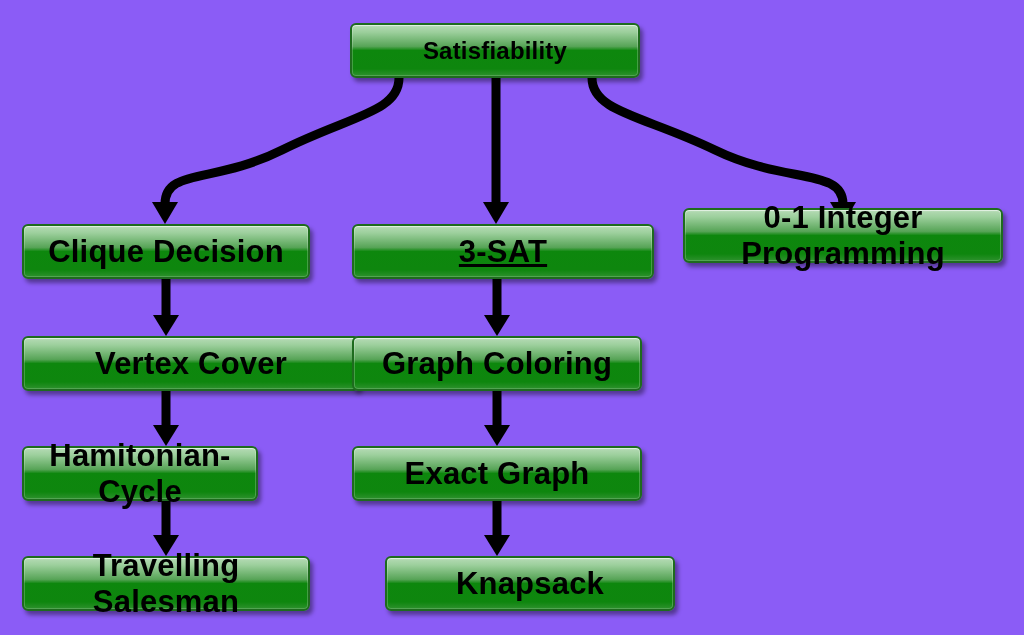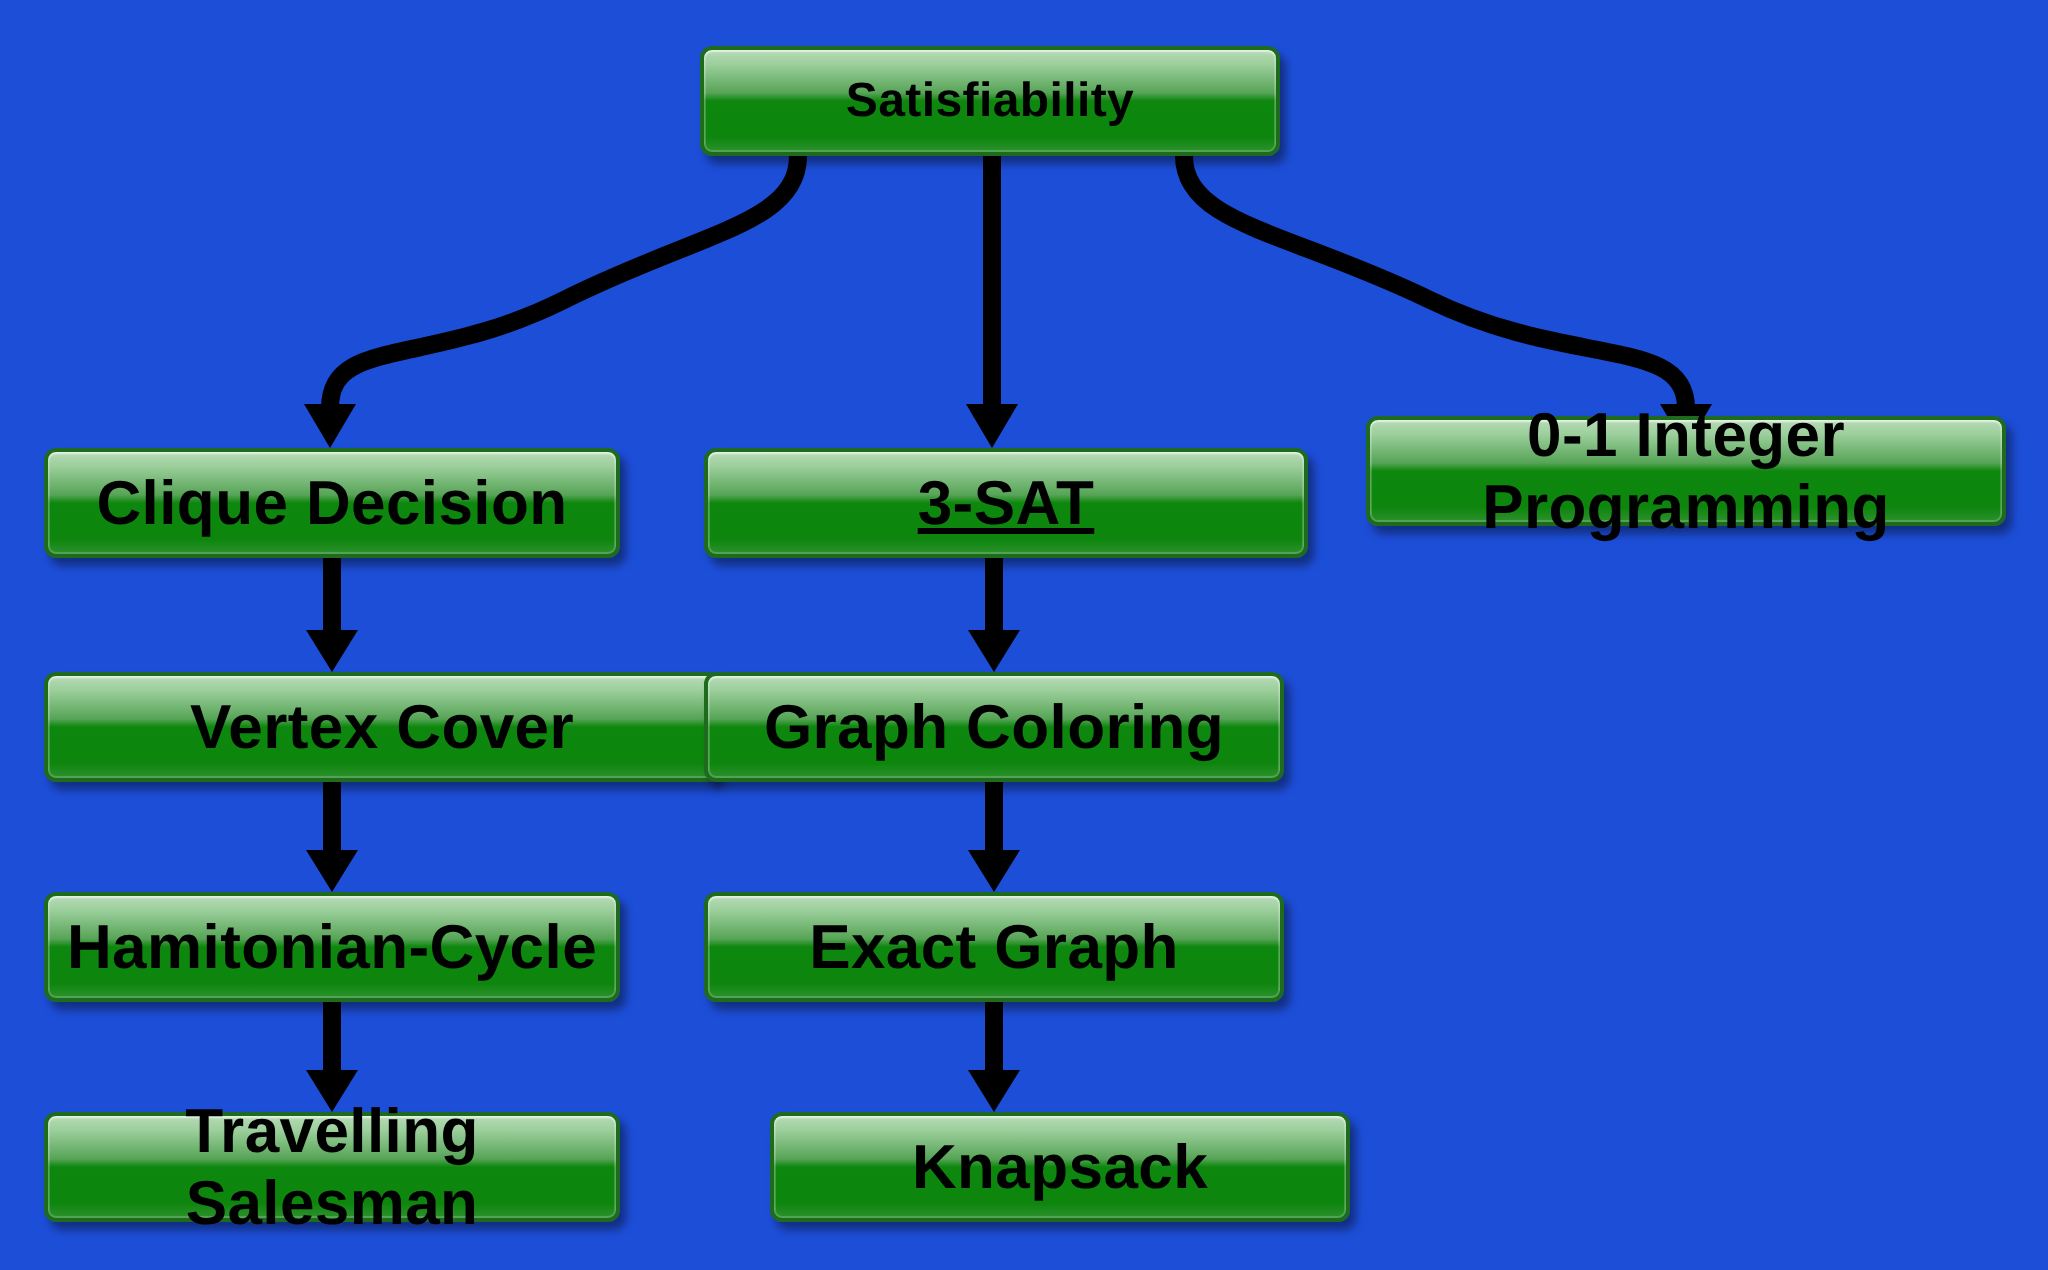--- a/index.html
+++ b/index.html
@@ -5,21 +5,21 @@
   html, body {
     margin: 0;
     padding: 0;
     background: #ffffff;
     font-family: "Liberation Sans", sans-serif;
   }
   #canvas {
     position: relative;
     width: 1024px;
     height: 635px;
-    background: #1d4ed8;
+    background: #8b5cf6;
     overflow: hidden;
   }
   #arrow-layer {
     position: absolute;
     left: 0;
     top: 0;
     width: 1024px;
     height: 635px;
   }
   .node {
@@ -46,21 +46,21 @@
     color: #000000;
     letter-spacing: 0.2px;
     text-align: center;
   }
   .n-satisfiability      { left: 350px; top: 23px;  width: 290px; font-size: 24px; }
   .n-clique-decision     { left: 22px;  top: 224px; width: 288px; }
   .n-3-sat               { left: 352px; top: 224px; width: 302px; text-decoration: underline; }
   .n-0-1-integer         { left: 683px; top: 208px; width: 320px; }
   .n-vertex-cover        { left: 22px;  top: 336px; width: 338px; }
   .n-graph-coloring      { left: 352px; top: 336px; width: 290px; }
-  .n-hamitonian-cycle    { left: 22px;  top: 446px; width: 288px; }
+  .n-hamitonian-cycle    { left: 22px;  top: 446px; width: 236px; }
   .n-exact-cover         { left: 352px; top: 446px; width: 290px; }
   .n-travelling-salesman { left: 22px;  top: 556px; width: 288px; }
   .n-knapsack            { left: 352px; top: 556px; width: 290px; margin-left: 33px; }
 </style>
 </head>
 <body>
 
 <div id="canvas">
 
   <svg id="arrow-layer" width="1024" height="635" viewBox="0 0 1024 635" fill="none" xmlns="http://www.w3.org/2000/svg">

